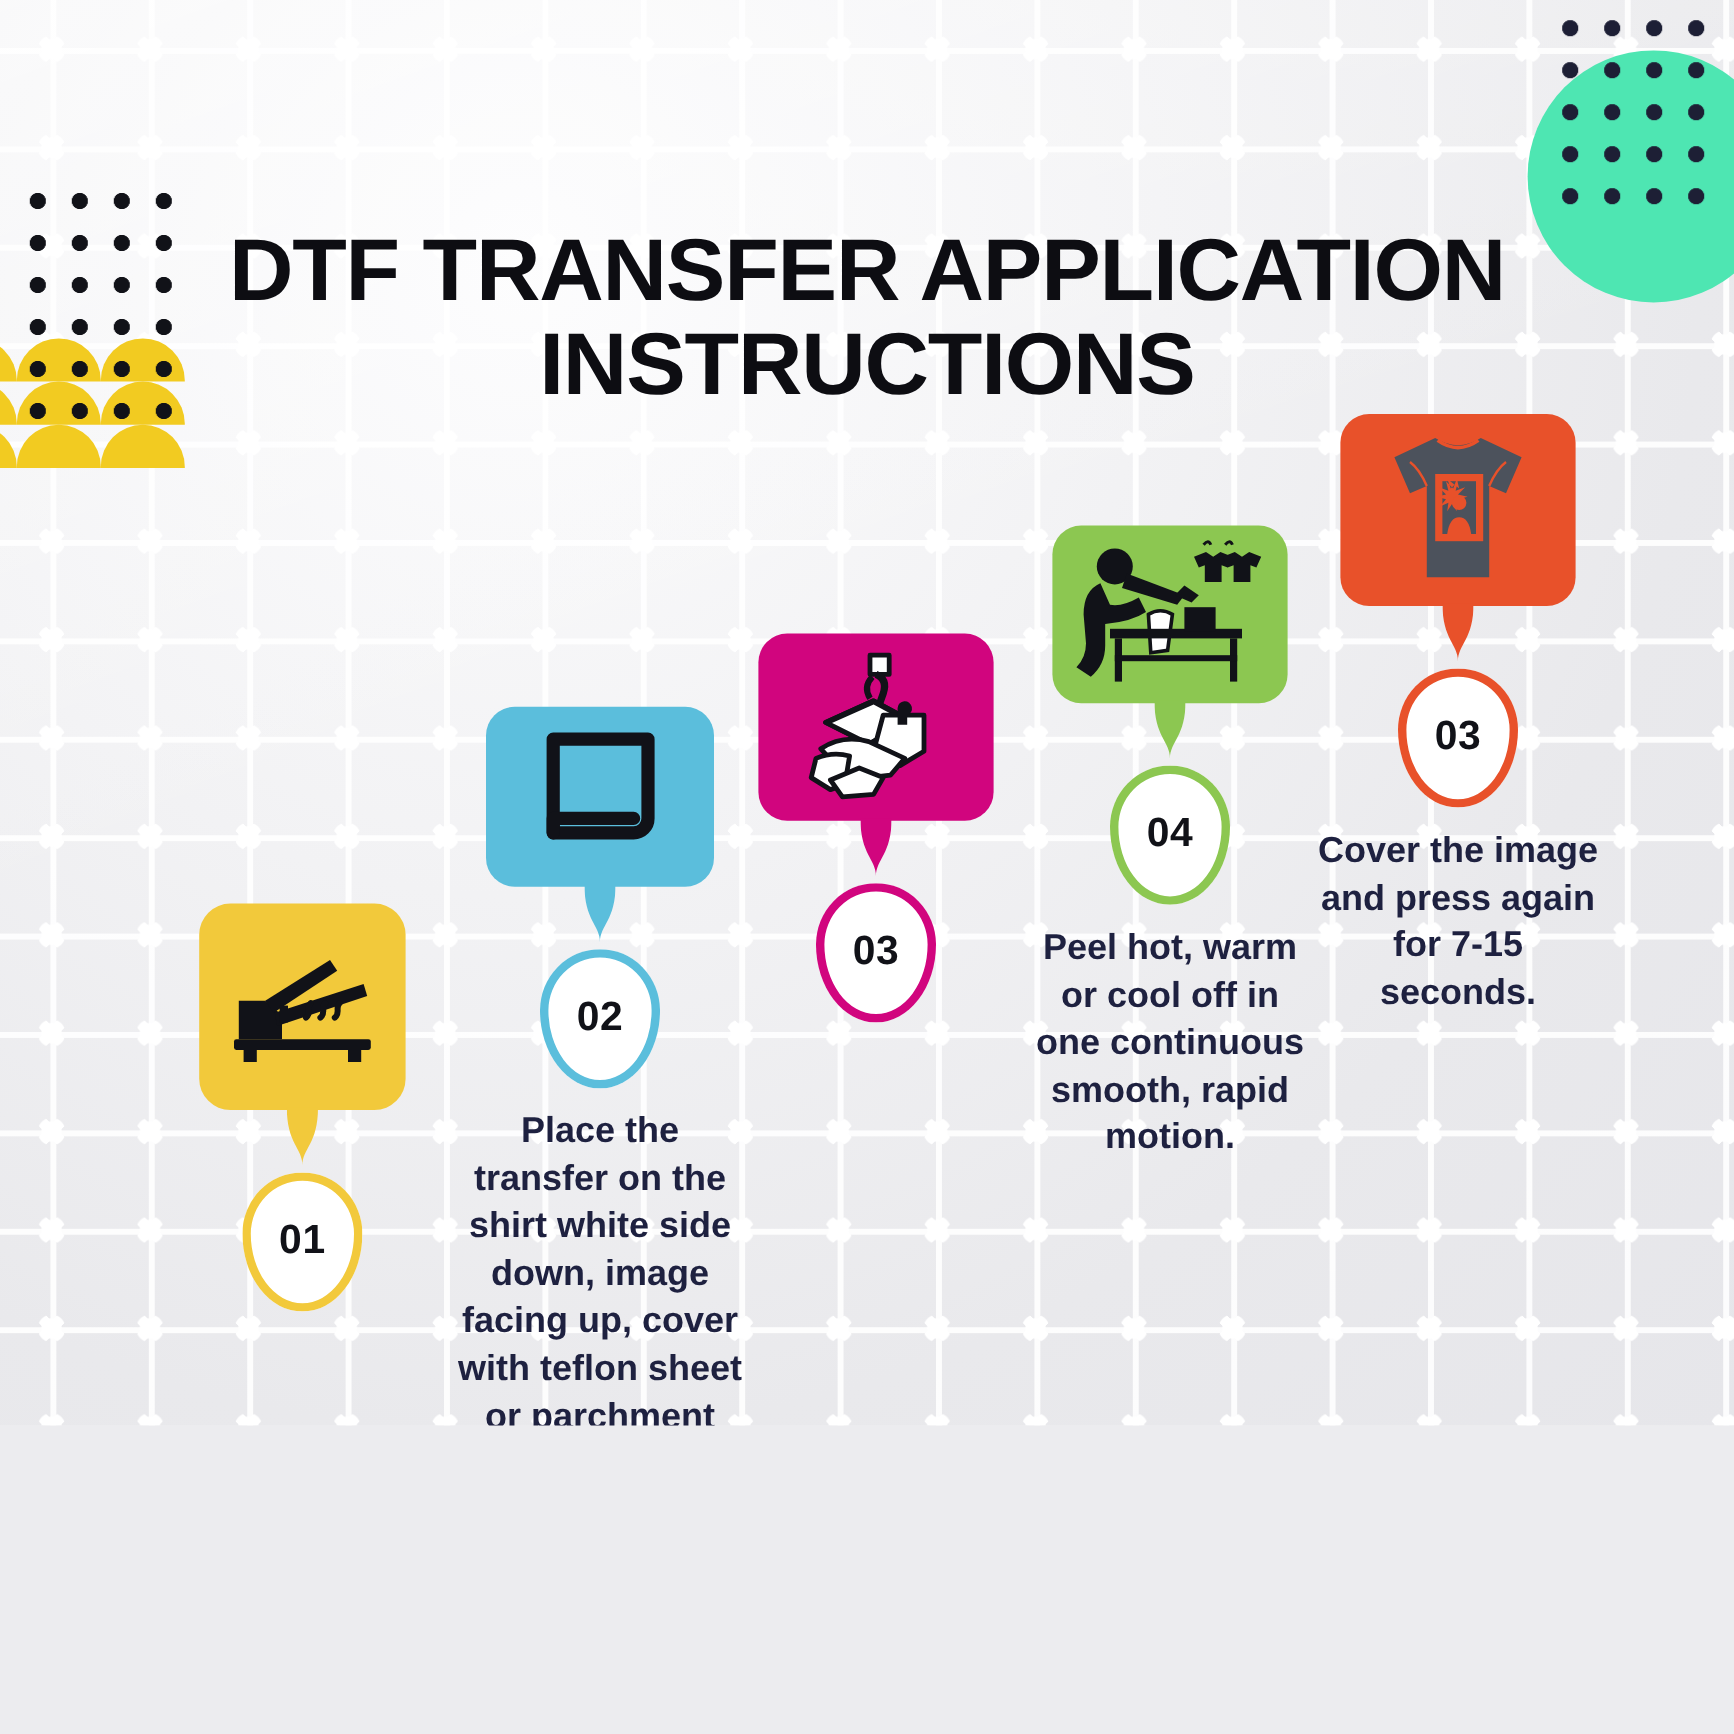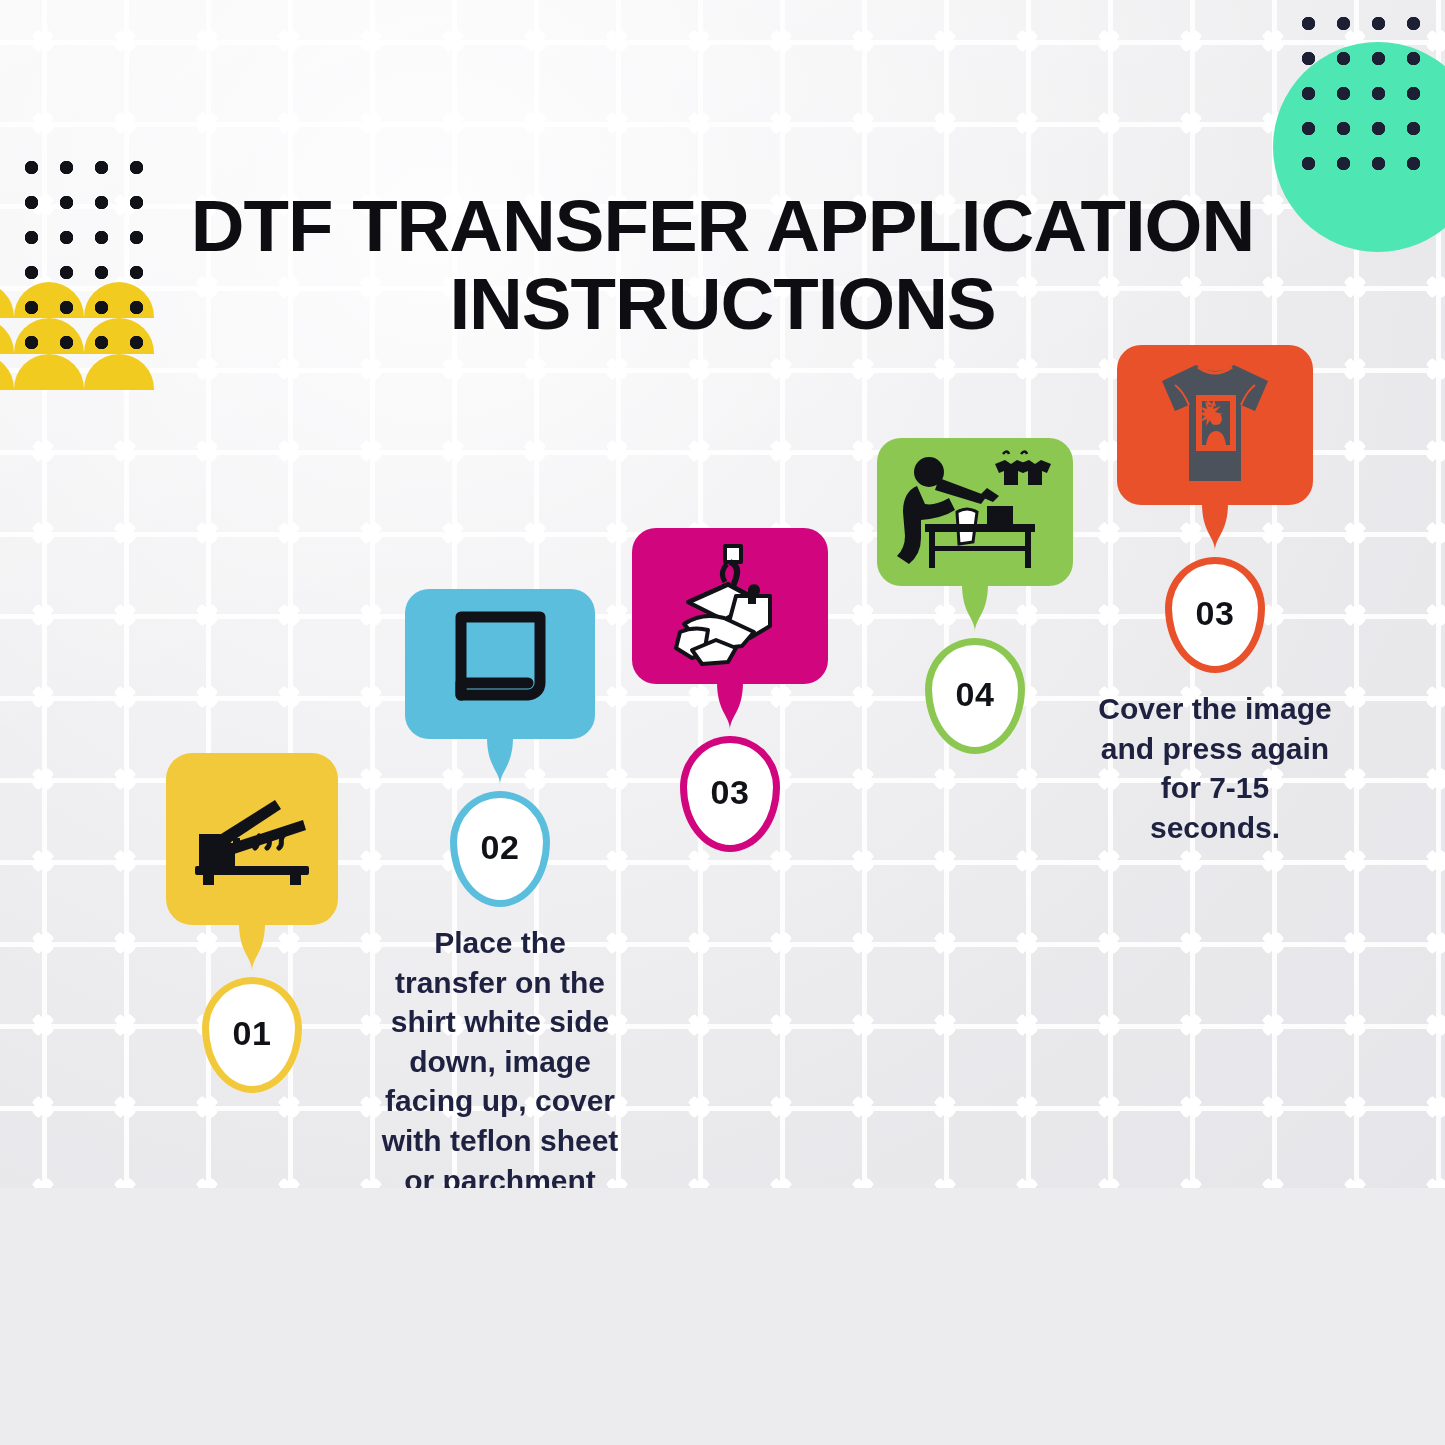--- a/index.html
+++ b/index.html
@@ -281,20 +281,21 @@
       </span>
     </div>
     <div class="neck">
       <svg class="neck-inner" viewBox="0 0 26 74" preserveAspectRatio="none">
         <path d="M0 0 C0 30 13 34 13 48 C13 34 26 30 26 0 Z" fill="#8CC751"></path>
       </svg>
     </div>
     <div class="bulb" style="box-shadow:0 0 0 7px #8CC751 inset;">
       <span>04</span>
     </div>
+    <div class="desc">Peel hot, warm or cool off in one continuous smooth, rapid motion.</div>
   </div>
 
   <div class="step" style="left:1090px;top:345px;">
     <div class="card" style="background:#E8512A;width:196px;height:160px;border-radius:24px;">
       <span>
         <svg width="150" height="132" viewBox="0 0 150 132">
           <g>
             <path d="M56 8 q19 12 38 0 l34 16 -13 30 -14 -6 v76 H49 V48 l-14 6 -13 -30 Z" fill="#4c525c"></path>
             <path d="M58 10 q17 12 34 0" fill="none" stroke="#E8512A" stroke-width="3"></path>
             <path d="M49 48 q-6 -14 -14 -20 M101 48 q6 -14 14 -20" fill="none" stroke="#E8512A" stroke-width="2"></path>

